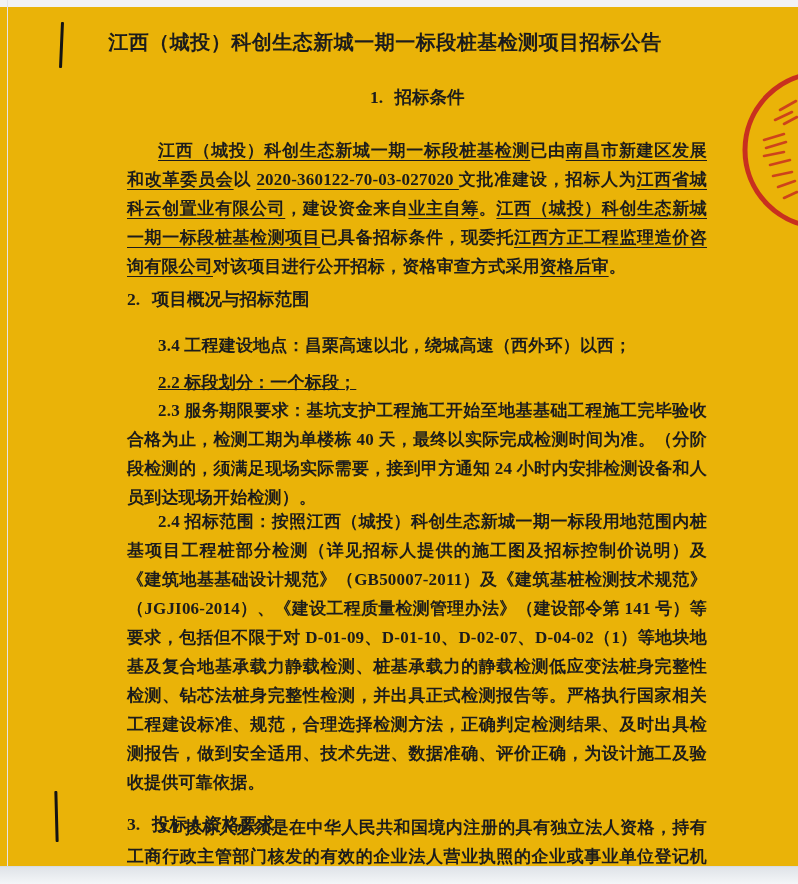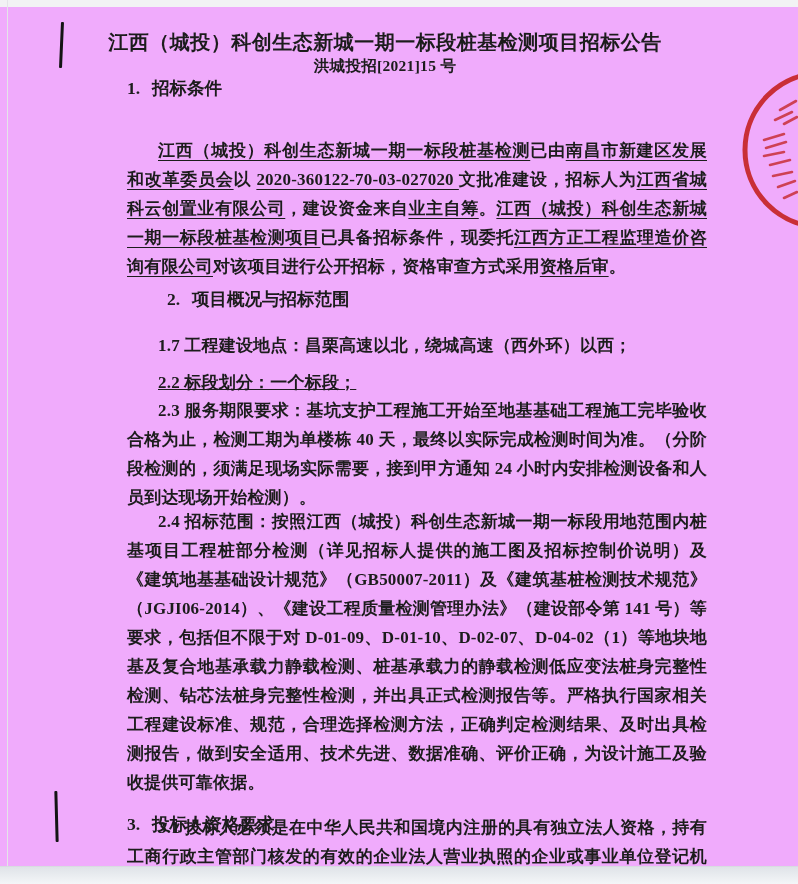--- a/index.html
+++ b/index.html
@@ -1,19 +1,19 @@
 <!DOCTYPE html>
 <html lang="zh"><head>
 <meta charset="utf-8">
 <style>
   html,body{margin:0;padding:0;background:#ffffff;}
   .page{
     position:relative;
     width:798px;height:884px;
-    background:#f0abfc;
+    background:#eab308;
     overflow:hidden;
     font-family:"Liberation Serif","DejaVu Serif",serif;
     color:#1c1c1c;
   }
   
   .edge-top{position:absolute;left:0;top:0;width:798px;height:7px;background:#f2f2f4;}
   .edge-left-line{position:absolute;left:7px;top:0;width:1px;height:884px;background:#e4e4e8;}
   .edge-bottom{position:absolute;left:0;bottom:0;width:798px;height:17px;
     background:linear-gradient(#dfe3e8,#f4f6f8);border-top:1px solid #d8dce1;}
   .scan-mark{position:absolute;background:#141414;border-radius:1px;}
@@ -42,51 +42,50 @@
   .para .u{
     text-decoration:underline;
     text-decoration-thickness:1.4px;
     text-underline-offset:4px;
   }
 
   
   .stamp{position:absolute;left:740px;top:64px;width:58px;height:175px;}
   .stamp svg{display:block;}
 
-  .h1{top:77px;}  .p10{top:136px;}
-  .h2{top:288px;margin-left:40px;} .p20{top:331px;} .p21{top:368px;text-decoration:underline;} .p22{top:396px;} .p23{top:507px;font-family:Liberation Serif, serif;}
+  .h1{top:86px;text-align:center;}  .p10{top:136px;}
+  .h2{top:288px;} .p20{top:331px;} .p21{top:368px;text-decoration:underline;} .p22{top:396px;} .p23{top:507px;font-family:Liberation Serif, serif;}
   .h3{top:813px;} .p30{top:813px;}
 </style>
 </head>
 <body>
 
 <div class="page">
 
   <div class="edge-top"></div>
   <div class="edge-left-line"></div>
 
   <div class="scan-mark m1"></div>
   <div class="scan-mark m2"></div>
 
   <div class="title">江西（城投）科创生态新城一期一标段桩基检测项目招标公告</div>
-  <div class="subtitle">洪城投招[2021]15 号</div>
 
   <div class="doc">
 
     <div class="blk sec-h h1">
       <span class="num">1.</span><span>招标条件</span>
     </div>
 
     <div class="blk para p10"><span class="u">江西（城投）科创生态新城一期一标段桩基检测</span><span>已由</span><span class="u">南昌市新建区发展和改革委员会</span><span>以 </span><span class="u">2020-360122-70-03-027020 </span><span>文批准建设，招标人为</span><span class="u">江西省城科云创置业有限公司</span><span>，建设资金来自</span><span class="u">业主自筹</span><span>。</span><span class="u">江西（城投）科创生态新城一期一标段桩基检测项目</span><span>已具备招标条件，现委托</span><span class="u">江西方正工程监理造价咨询有限公司</span><span>对该项目进行公开招标，资格审查方式采用</span><span class="u">资格后审</span><span>。</span></div>
 
     <div class="blk sec-h h2">
       <span class="num">2.</span><span>项目概况与招标范围</span>
     </div>
 
-    <div class="blk para p20">1.7 工程建设地点：昌栗高速以北，绕城高速（西外环）以西；</div>
+    <div class="blk para p20">3.4 工程建设地点：昌栗高速以北，绕城高速（西外环）以西；</div>
     <div class="blk para p21">2.2 标段划分：一个标段；</div>
     <div class="blk para p22">2.3 服务期限要求：基坑支护工程施工开始至地基基础工程施工完毕验收合格为止，检测工期为单楼栋 40 天，最终以实际完成检测时间为准。（分阶段检测的，须满足现场实际需要，接到甲方通知 24 小时内安排检测设备和人员到达现场开始检测）。</div>
     <div class="blk para p23">2.4 招标范围：按照江西（城投）科创生态新城一期一标段用地范围内桩基项目工程桩部分检测（详见招标人提供的施工图及招标控制价说明）及《建筑地基基础设计规范》（GB50007-2011）及《建筑基桩检测技术规范》（JGJI06-2014）、《建设工程质量检测管理办法》（建设部令第 141 号）等要求，包括但不限于对 D-01-09、D-01-10、D-02-07、D-04-02（1）等地块地基及复合地基承载力静载检测、桩基承载力的静载检测低应变法桩身完整性检测、钻芯法桩身完整性检测，并出具正式检测报告等。严格执行国家相关工程建设标准、规范，合理选择检测方法，正确判定检测结果、及时出具检测报告，做到安全适用、技术先进、数据准确、评价正确，为设计施工及验收提供可靠依据。</div>
 
     <div class="blk sec-h h3">
       <span class="num">3.</span><span>投标人资格要求</span>
     </div>
 
     <div class="blk para p30">3.1 投标人必须是在中华人民共和国境内注册的具有独立法人资格，持有工商行政主管部门核发的有效的企业法人营业执照的企业或事业单位登记机构核</div>
   </div>

